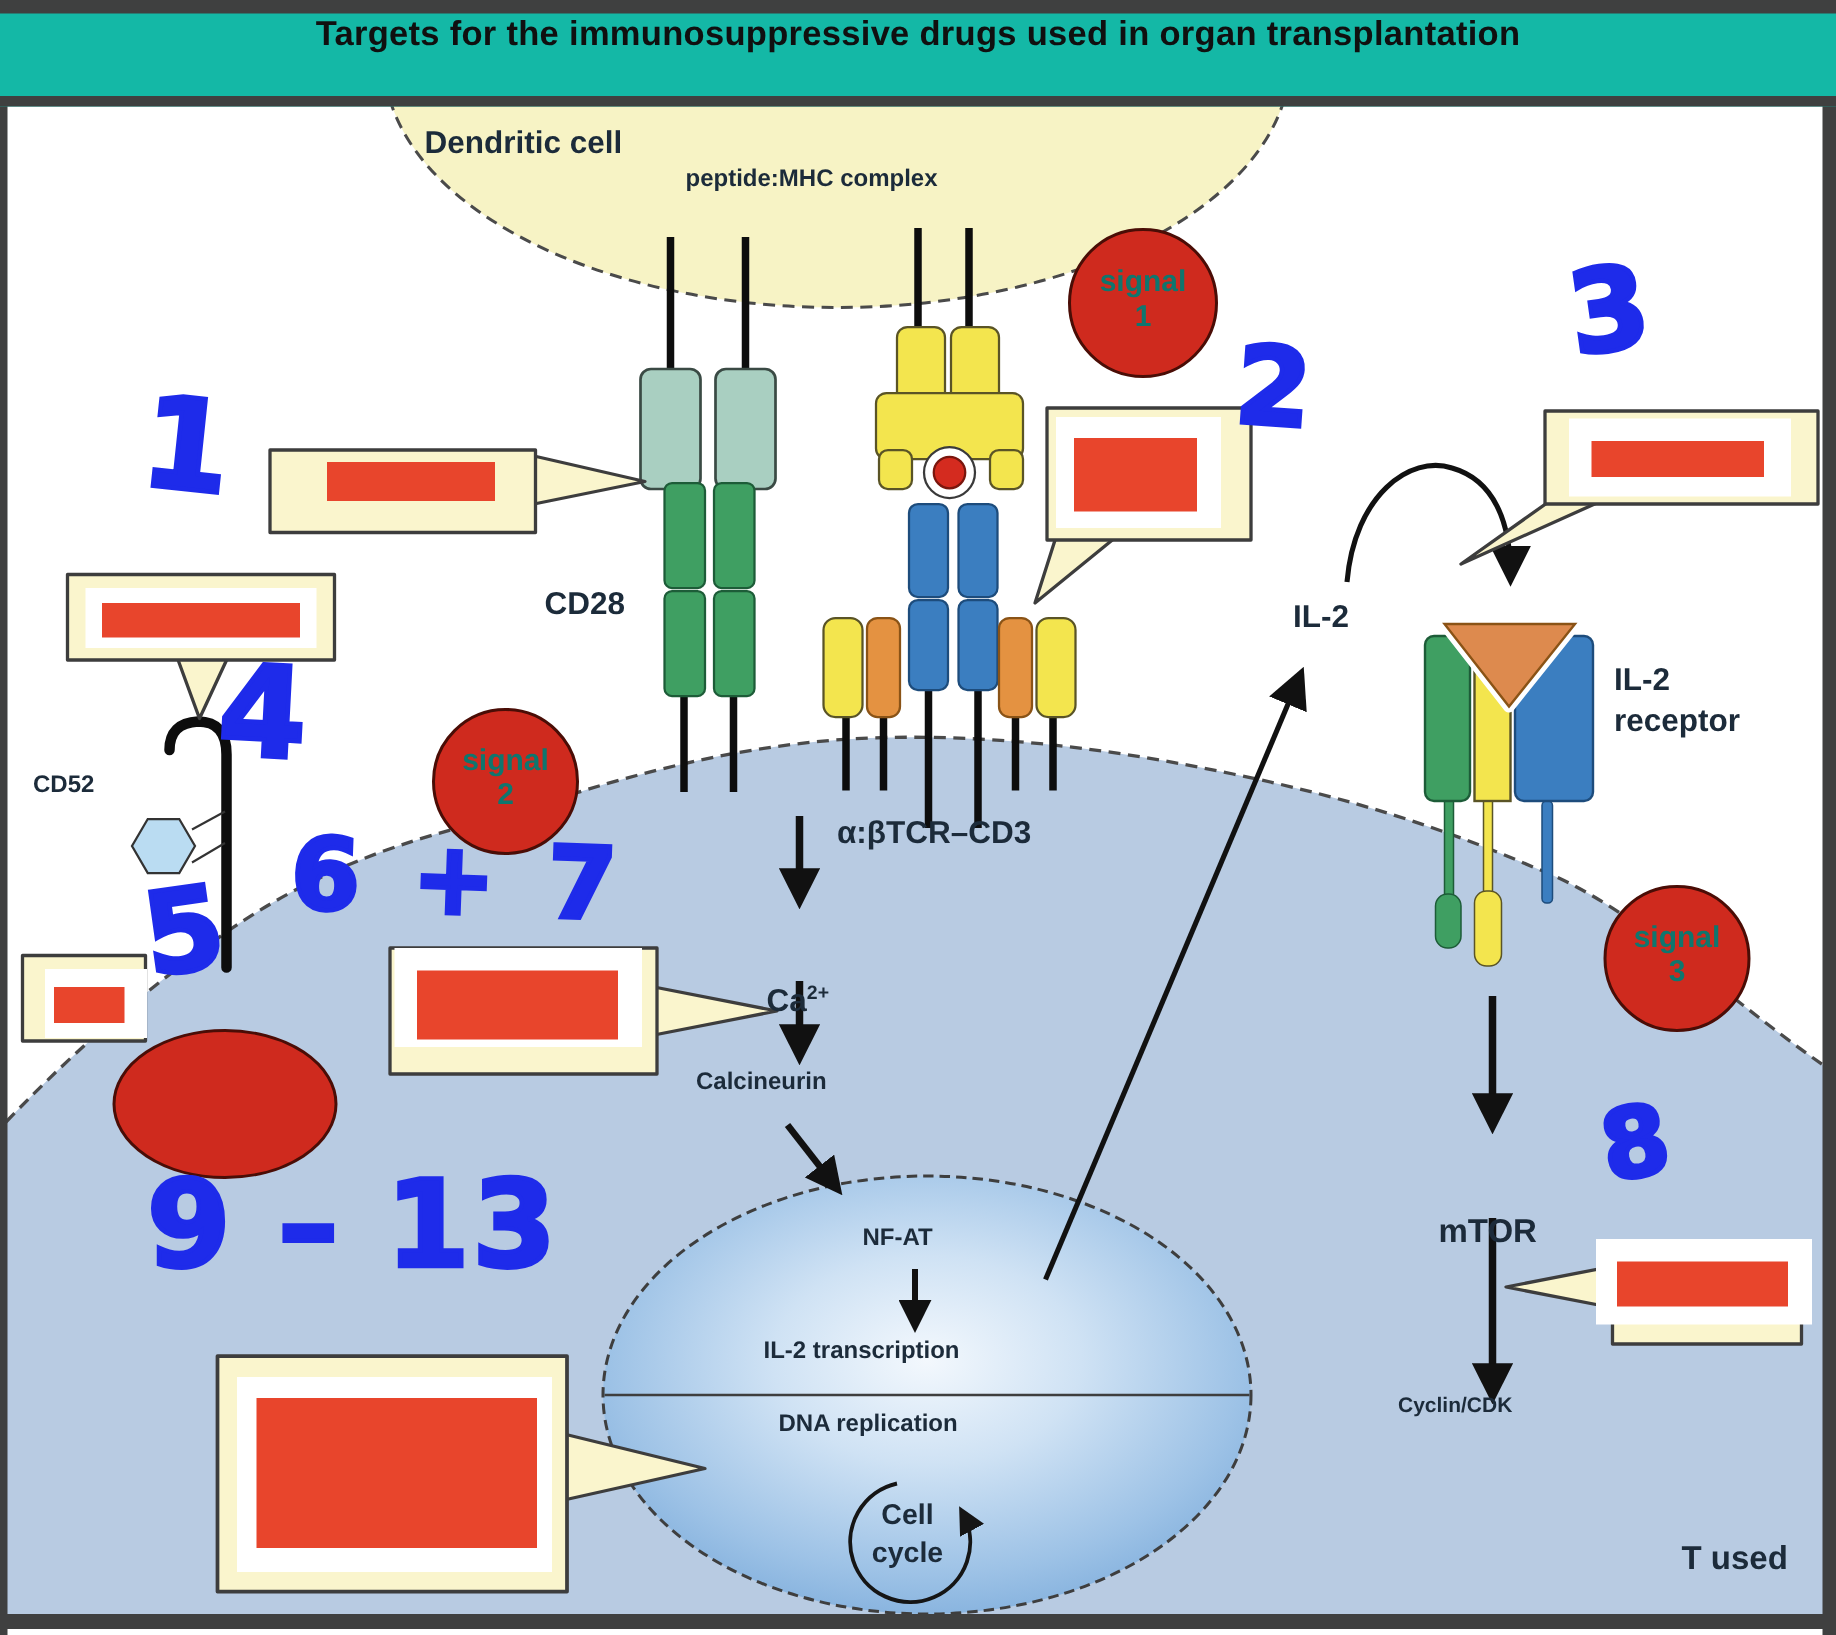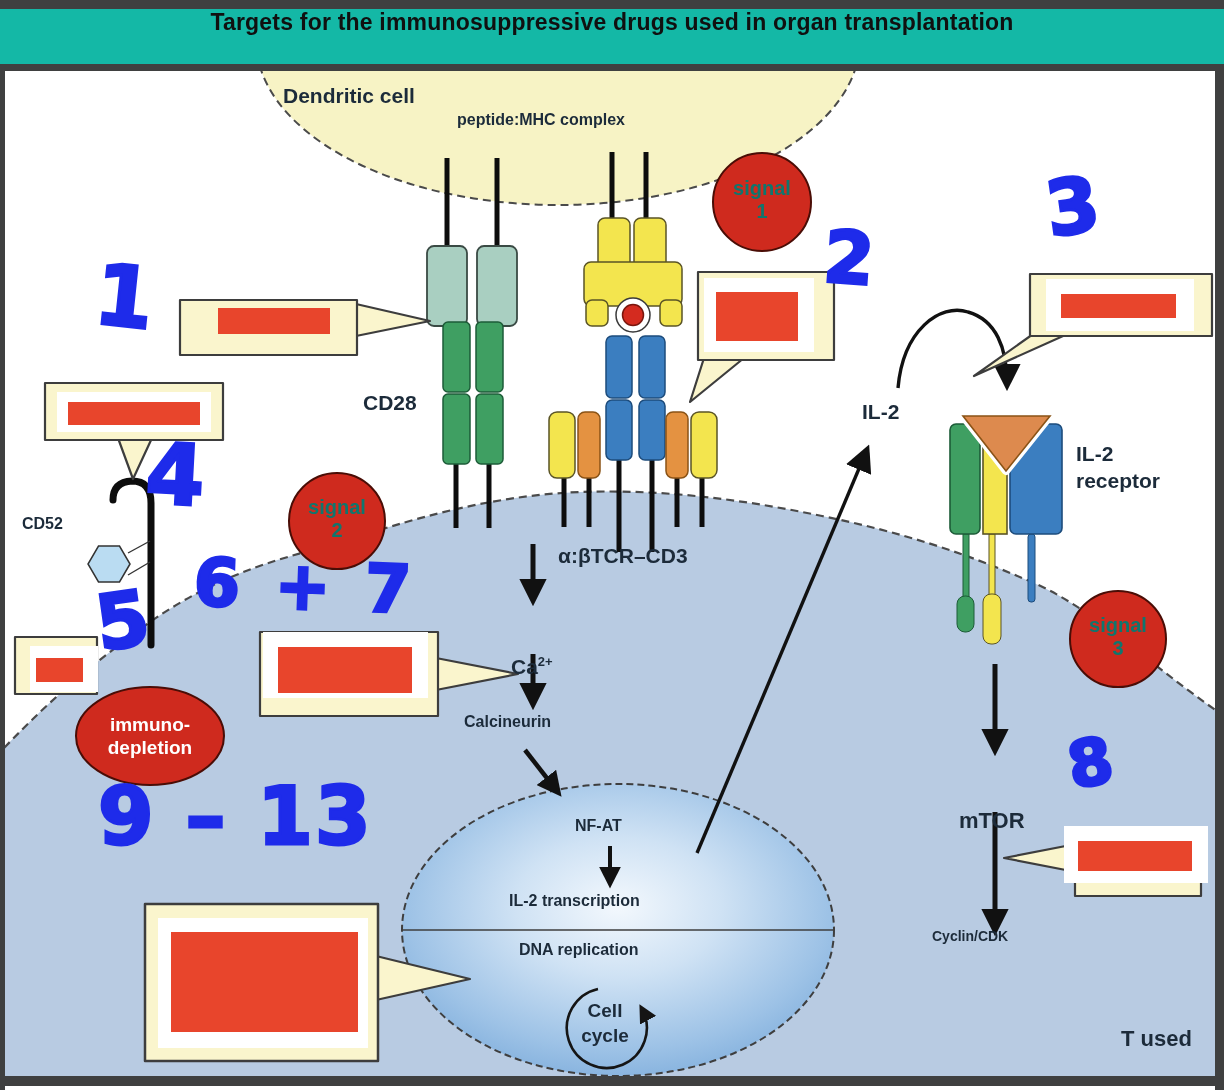--- a/index.html
+++ b/index.html
@@ -243,24 +243,20 @@
     <div>1</div>
   </div>
   <div class="badge-text" style="left:287px;top:496px;">
     <div>signal</div>
     <div>2</div>
   </div>
   <div class="badge-text" style="left:1068px;top:614px;">
     <div>signal</div>
     <div>3</div>
   </div>
-  <div class="immuno-text" style="left:78px;top:713px;">
-    <div>immuno-</div>
-    <div>depletion</div>
-  </div>
 
   <div class="hand" style="left:95px;top:248px;font-size:84px;transform:rotate(6deg);">1</div>
   <div class="hand" style="left:824px;top:216px;font-size:72px;transform:rotate(4deg);">2</div>
   <div class="hand" style="left:1046px;top:162px;font-size:76px;transform:rotate(-8deg);">3</div>
   <div class="hand" style="left:146px;top:426px;font-size:84px;transform:rotate(3deg);">4</div>
   <div class="hand" style="left:96px;top:576px;font-size:76px;transform:rotate(-8deg);">5</div>
   <div class="hand" style="left:194px;top:548px;font-size:66px;letter-spacing:6px;transform:rotate(2deg);">6 + 7</div>
   <div class="hand" style="left:1068px;top:726px;font-size:64px;transform:rotate(-10deg);">8</div>
   <div class="hand" style="left:98px;top:770px;font-size:80px;letter-spacing:2px;">9 – 13</div>
 

